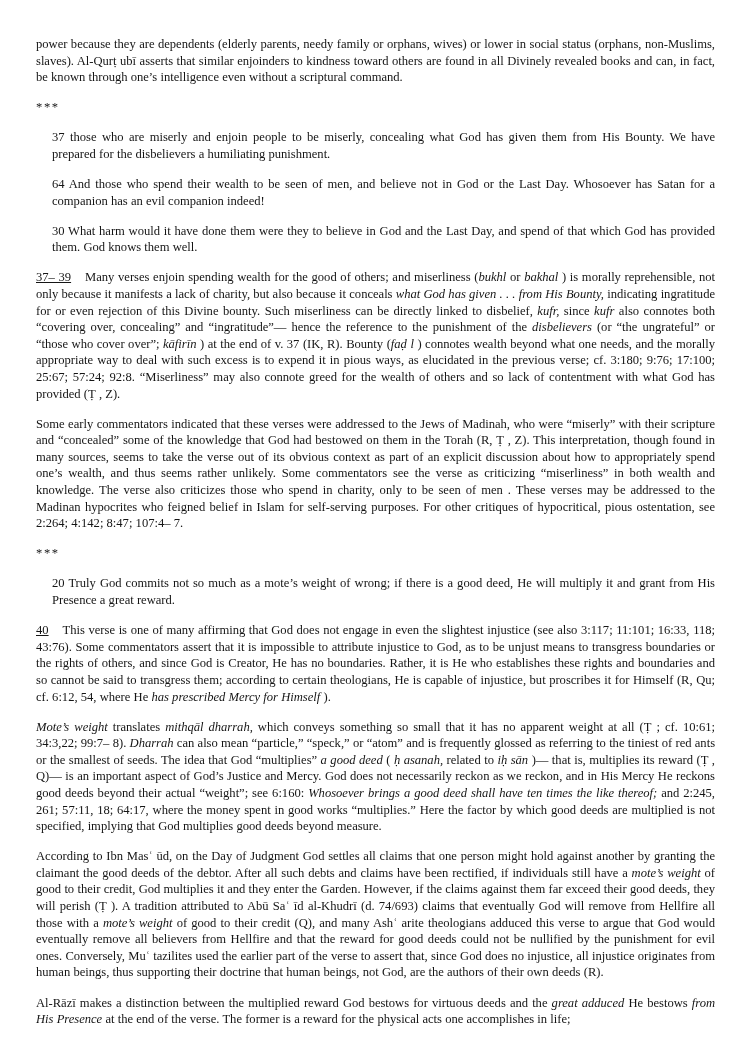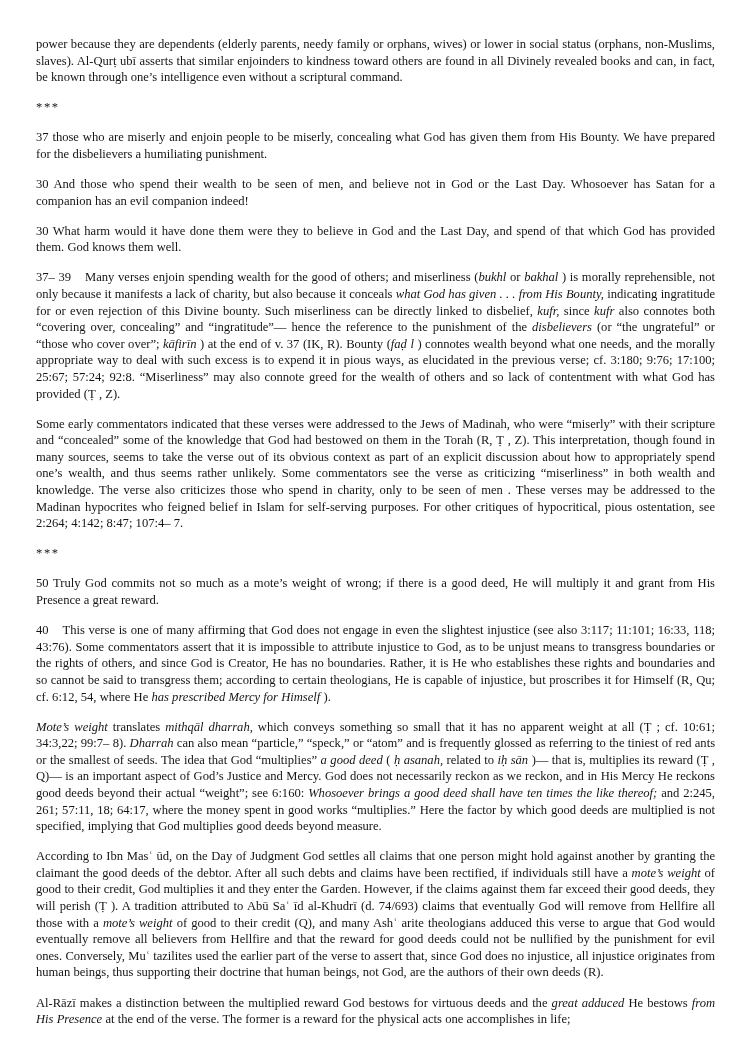--- a/index.html
+++ b/index.html
@@ -35,55 +35,56 @@
     word-spacing: 0.1px;
     color: #151515;
   }
   p.commentary {
     text-align: justify;
     text-justify: inter-word;
   }
   p.verse {
     text-align: justify;
     text-justify: inter-word;
+    margin-left: 16px;
   }
   p.sep {
     margin: 0 0 13.5px 0;
     font-size: 12.6px;
     line-height: 16.6px;
     letter-spacing: 1.6px;
     color: #151515;
   }
   i, .it { font-style: italic; }
-  .vnum { font-style: normal; }
+  .vnum { font-style: normal; text-decoration: underline; }
   .gap { display: inline-block; width: 14px; }
 </style>
 </head>
 <body>
 
 <div id="page">
   <div class="col">
 
     <p class="para commentary">power because they are dependents (elderly parents, needy family or orphans, wives) or lower in social status (orphans, non-Muslims, slaves). Al-Qurṭ ubī asserts that similar enjoinders to kindness toward others are found in all Divinely revealed books and can, in fact, be known through one’s intelligence even without a scriptural command.</p>
 
     <p class="sep">***</p>
 
     <p class="para verse">37 those who are miserly and enjoin people to be miserly, concealing what God has given them from His Bounty. We have prepared for the disbelievers a humiliating punishment.</p>
 
-    <p class="para verse">30 And those who spend their wealth to be seen of men, and believe not in God or the Last Day. Whosoever has Satan for a companion has an evil companion indeed!</p>
+    <p class="para verse">64 And those who spend their wealth to be seen of men, and believe not in God or the Last Day. Whosoever has Satan for a companion has an evil companion indeed!</p>
 
     <p class="para verse">30 What harm would it have done them were they to believe in God and the Last Day, and spend of that which God has provided them. God knows them well.</p>
 
     <p class="para commentary"><span class="vnum">37– 39</span><span class="gap"></span>Many verses enjoin spending wealth for the good of others; and miserliness (<i>bukhl</i> or <i>bakhal</i> ) is morally reprehensible, not only because it manifests a lack of charity, but also because it conceals <i>what God has given . . . from His Bounty,</i> indicating ingratitude for or even rejection of this Divine bounty. Such miserliness can be directly linked to disbelief, <i>kufr,</i> since <i>kufr</i> also connotes both “covering over, concealing” and “ingratitude”— hence the reference to the punishment of the <i>disbelievers</i> (or “the ungrateful” or “those who cover over”; <i>kāfirīn</i> ) at the end of v. 37 (IK, R). Bounty (<i>faḍ l</i> ) connotes wealth beyond what one needs, and the morally appropriate way to deal with such excess is to expend it in pious ways, as elucidated in the previous verse; cf. 3:180; 9:76; 17:100; 25:67; 57:24; 92:8. “Miserliness” may also connote greed for the wealth of others and so lack of contentment with what God has provided (Ṭ , Z).</p>
 
     <p class="para commentary">Some early commentators indicated that these verses were addressed to the Jews of Madinah, who were “miserly” with their scripture and “concealed” some of the knowledge that God had bestowed on them in the Torah (R, Ṭ , Z). This interpretation, though found in many sources, seems to take the verse out of its obvious context as part of an explicit discussion about how to appropriately spend one’s wealth, and thus seems rather unlikely. Some commentators see the verse as criticizing “miserliness” in both wealth and knowledge. The verse also criticizes those who spend in charity, only to be seen of men . These verses may be addressed to the Madinan hypocrites who feigned belief in Islam for self-serving purposes. For other critiques of hypocritical, pious ostentation, see 2:264; 4:142; 8:47; 107:4– 7.</p>
 
     <p class="sep">***</p>
 
-    <p class="para verse">50 Truly God commits not so much as a mote’s weight of wrong; if there is a good deed, He will multiply it and grant from His Presence a great reward.</p>
+    <p class="para verse">20 Truly God commits not so much as a mote’s weight of wrong; if there is a good deed, He will multiply it and grant from His Presence a great reward.</p>
 
     <p class="para commentary"><span class="vnum">40</span><span class="gap"></span>This verse is one of many affirming that God does not engage in even the slightest injustice (see also 3:117; 11:101; 16:33, 118; 43:76). Some commentators assert that it is impossible to attribute injustice to God, as to be unjust means to transgress boundaries or the rights of others, and since God is Creator, He has no boundaries. Rather, it is He who establishes these rights and boundaries and so cannot be said to transgress them; according to certain theologians, He is capable of injustice, but proscribes it for Himself (R, Qu; cf. 6:12, 54, where He <i>has prescribed Mercy for Himself</i> ).</p>
 
     <p class="para commentary"><i>Mote’s weight</i> translates <i>mithqāl dharrah,</i> which conveys something so small that it has no apparent weight at all (Ṭ ; cf. 10:61; 34:3,22; 99:7– 8). <i>Dharrah</i> can also mean “particle,” “speck,” or “atom” and is frequently glossed as referring to the tiniest of red ants or the smallest of seeds. The idea that God “multiplies” <i>a good deed</i> ( <i>ḥ asanah,</i> related to <i>iḥ sān</i> )— that is, multiplies its reward (Ṭ , Q)— is an important aspect of God’s Justice and Mercy. God does not necessarily reckon as we reckon, and in His Mercy He reckons good deeds beyond their actual “weight”; see 6:160: <i>Whosoever brings a good deed shall have ten times the like thereof;</i> and 2:245, 261; 57:11, 18; 64:17, where the money spent in good works “multiplies.” Here the factor by which good deeds are multiplied is not specified, implying that God multiplies good deeds beyond measure.</p>
 
     <p class="para commentary">According to Ibn Masʿ ūd, on the Day of Judgment God settles all claims that one person might hold against another by granting the claimant the good deeds of the debtor. After all such debts and claims have been rectified, if individuals still have a <i>mote’s weight</i> of good to their credit, God multiplies it and they enter the Garden. However, if the claims against them far exceed their good deeds, they will perish (Ṭ ). A tradition attributed to Abū Saʿ īd al-Khudrī (d. 74/693) claims that eventually God will remove from Hellfire all those with a <i>mote’s weight</i> of good to their credit (Q), and many Ashʿ arite theologians adduced this verse to argue that God would eventually remove all believers from Hellfire and that the reward for good deeds could not be nullified by the punishment for evil ones. Conversely, Muʿ tazilites used the earlier part of the verse to assert that, since God does no injustice, all injustice originates from human beings, thus supporting their doctrine that human beings, not God, are the authors of their own deeds (R).</p>
 
     <p class="para commentary">Al-Rāzī makes a distinction between the multiplied reward God bestows for virtuous deeds and the <i>great adduced</i> He bestows <i>from His Presence</i> at the end of the verse. The former is a reward for the physical acts one accomplishes in life;</p>
 
   </div>

